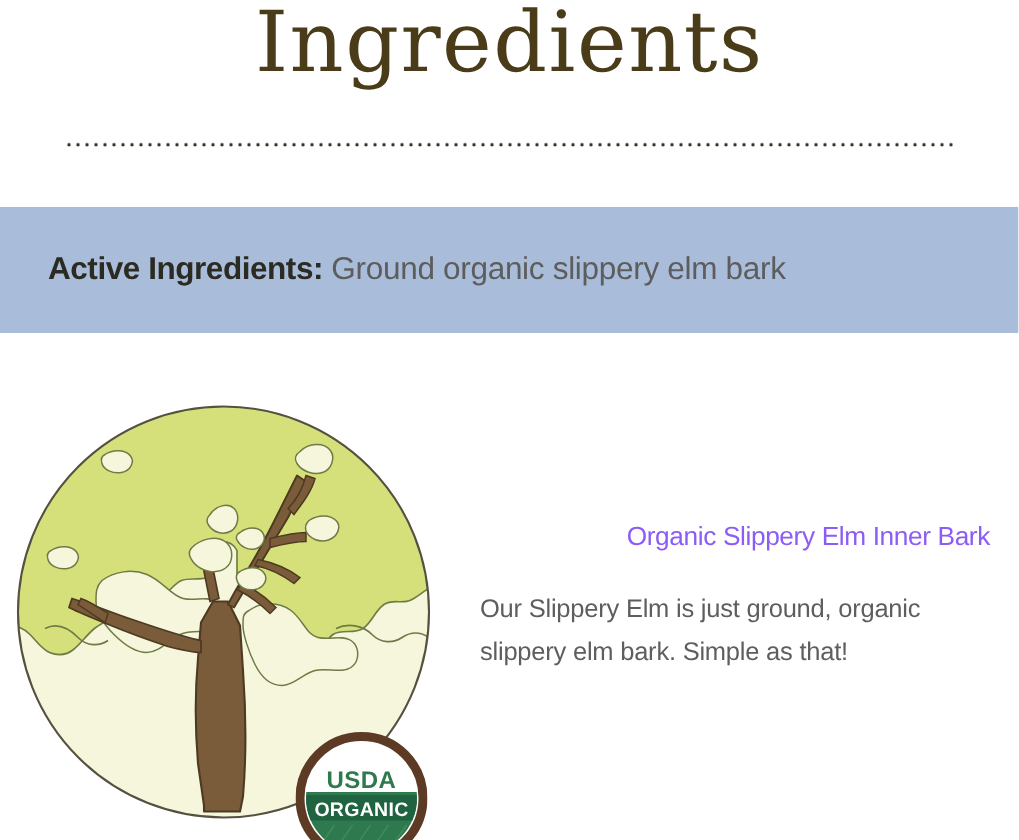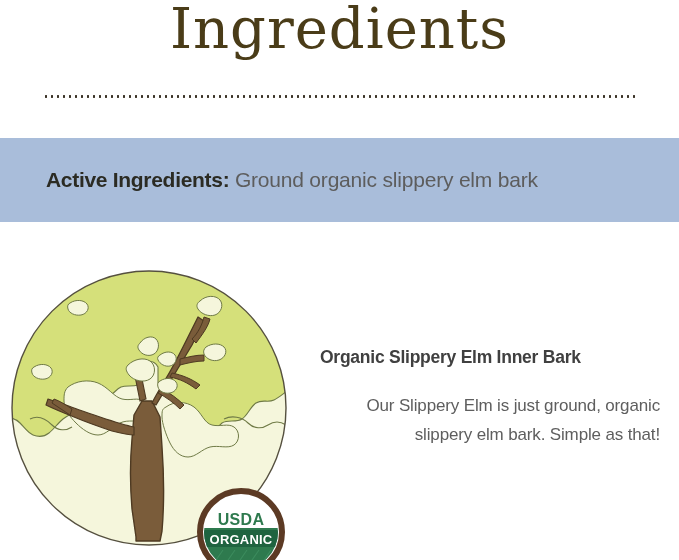--- a/index.html
+++ b/index.html
@@ -50,21 +50,21 @@
     position: absolute;
     top: 138px;
     left: 0;
     width: 679px;
     height: 84px;
     background: #a9bdda;
     display: flex;
     align-items: center;
   }
   .banner-text {
-    padding-left: 46px;
+    padding-left: 32px;
     font-size: 21px;
     color: #5d5d5d;
     white-space: nowrap;
     letter-spacing: -0.2px;
   }
   .banner-label {
     font-weight: bold;
     color: #2b2b23;
     letter-spacing: -0.3px;
   }
@@ -91,33 +91,33 @@
 
   
   .copy {
     position: absolute;
     left: 320px;
     top: 347px;
     width: 340px;
   }
   .copy-heading {
     font-size: 17.5px;
-    font-weight: bold;
-    color: #404040;
+    font-weight: normal;
+    color: #8b5cf6;
     letter-spacing: -0.25px;
     margin: 0 0 23px 0;
     white-space: nowrap;
+    text-align: right;
   }
   .copy-body {
     font-size: 17px;
     color: #5e5e5e;
     line-height: 1.72;
     margin: 0;
     letter-spacing: -0.15px;
-    text-align: right;
   }
 </style>
 </head>
 <body>
 
 <div class="page-title">Ingredients</div>
 
 <div class="divider"></div>
 
 <div class="banner">

